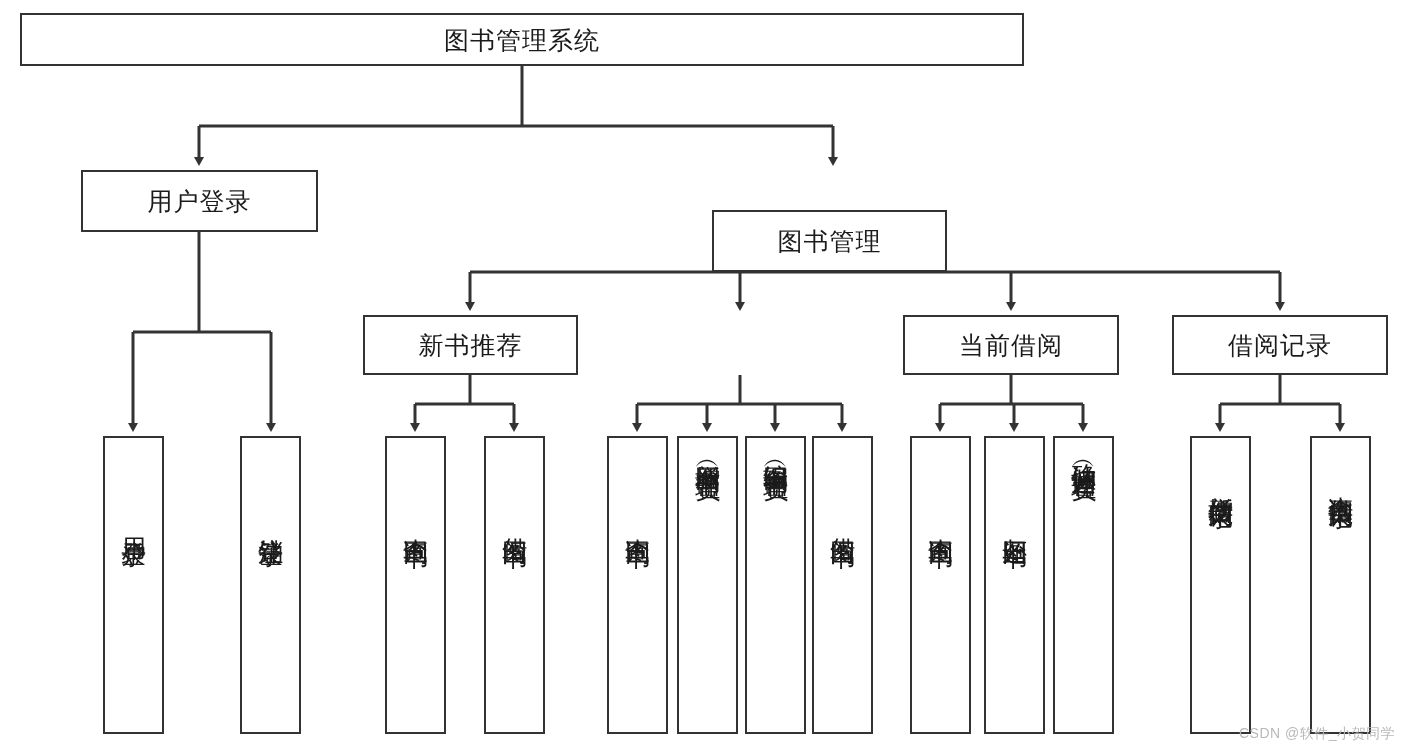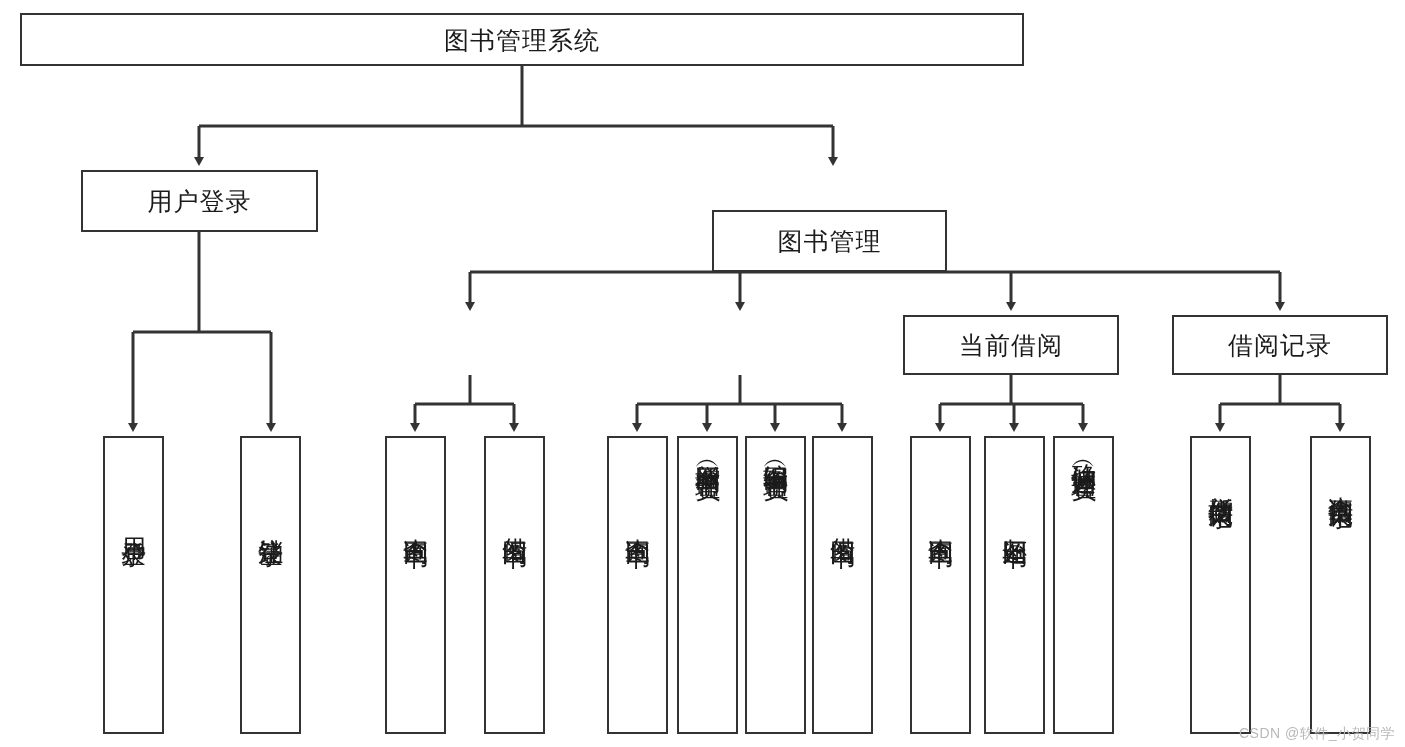--- a/index.html
+++ b/index.html
@@ -126,20 +126,23 @@
     <span class="node-label">图书管理系统</span>
   </div>
 
   <div class="node horiz" style="left:81px; top:170px; width:237px; height:62px;">
     <span class="node-label">用户登录</span>
   </div>
   <div class="node horiz" style="left:712px; top:170px; width:235px; height:62px;margin-top:40px;">
     <span class="node-label">图书管理</span>
   </div>
 
+  <div class="node horiz" style="left:363px; top:315px; width:215px; height:60px;">
+    <span class="node-label">新书推荐</span>
+  </div>
   <div class="node horiz" style="left:903px; top:315px; width:216px; height:60px;">
     <span class="node-label">当前借阅</span>
   </div>
   <div class="node horiz" style="left:1172px; top:315px; width:216px; height:60px;">
     <span class="node-label">借阅记录</span>
   </div>
 
   <div class="node vert" style="left:103px; top:436px; width:61px; height:298px; padding-top:80px;">
     <span class="node-label">用户登录</span>
   </div>

